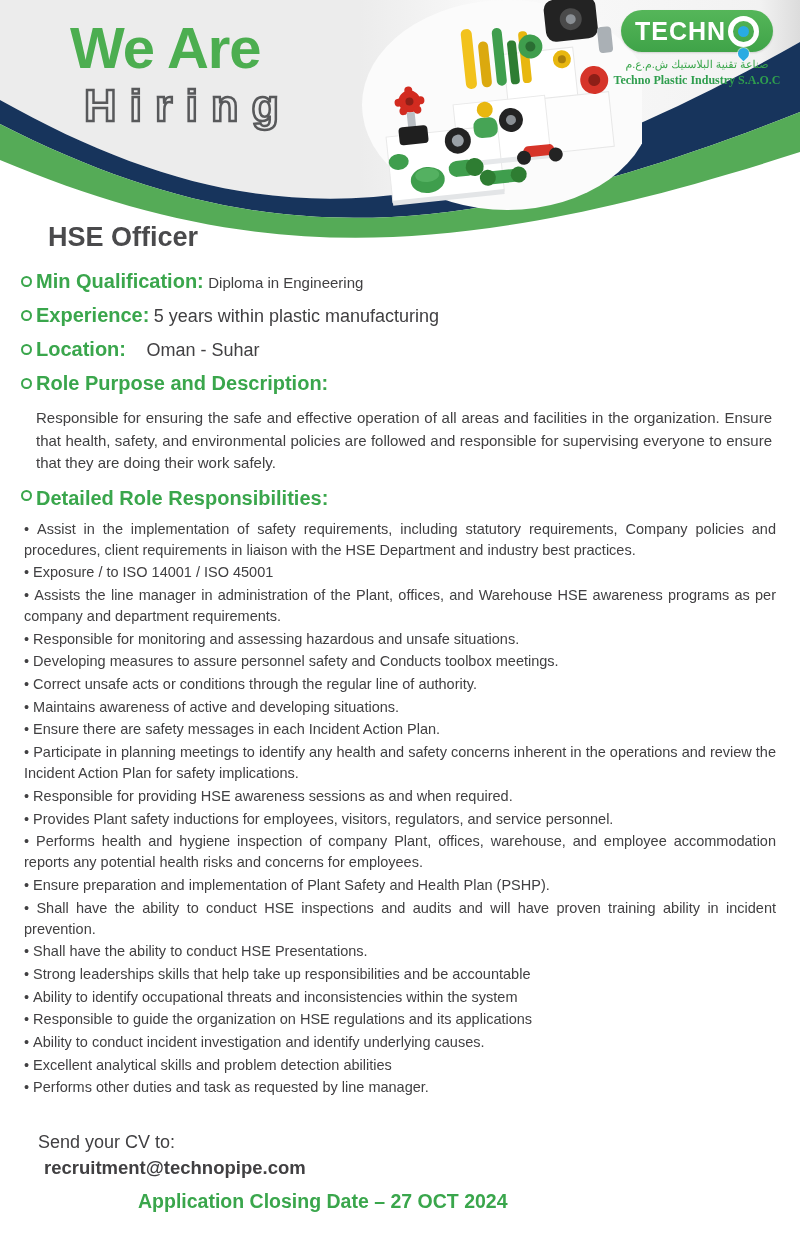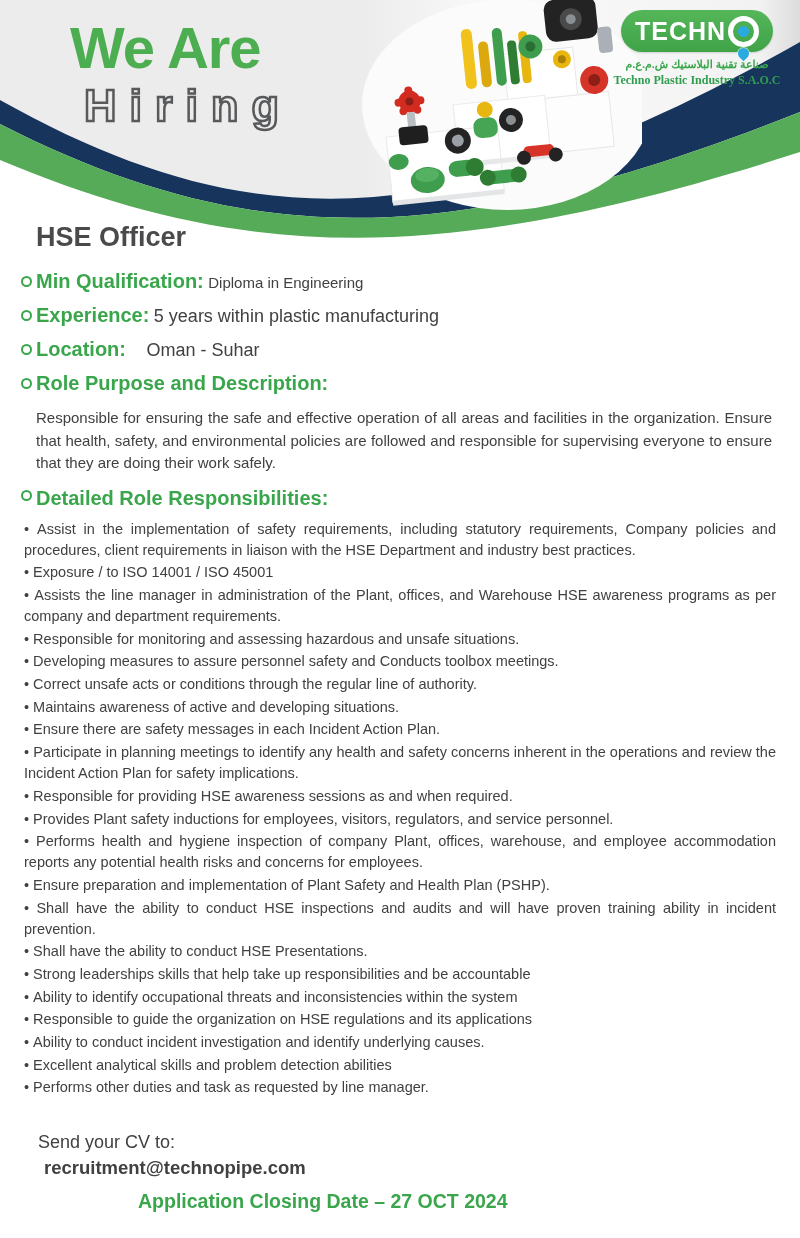--- a/index.html
+++ b/index.html
@@ -38,25 +38,25 @@
   }
   .logo-o .o-dot{
     position:absolute;left:5px;top:5px;width:11px;height:11px;border-radius:50%;
     background:#29abe2;
   }
   .logo-drop{
     position:absolute;right:24px;bottom:-7px;width:11px;height:11px;
     background:#29abe2;border-radius:50% 50% 50% 0;transform:rotate(-45deg);
     box-shadow:0 0 0 1px rgba(255,255,255,.6);
   }
-  .logo-arabic{margin-top:6px;font-size:11px;font-weight:700;color:#3aa64c;direction:rtl;}
+  .logo-arabic{margin-top:6px;font-size:11px;font-weight:400;color:#3aa64c;direction:rtl;}
   .logo-company{margin-top:2px;font-size:12px;font-weight:700;color:#2f9e4e;font-family:Liberation Serif, serif;}
   
   .content{position:absolute;top:222px;left:0;width:800px;padding:0 28px 0 36px;box-sizing:border-box;}
-  .job-title{margin:0 0 18px 0;font-size:27px;font-weight:700;color:#4a4a4c;letter-spacing:0;}
+  .job-title{margin:0 0 18px 12px;font-size:27px;font-weight:700;color:#4a4a4c;letter-spacing:0;}
   .meta-row{position:relative;margin:0 0 12px 0;line-height:21px;}
   .circle-bullet{
     position:absolute;left:-15px;top:5px;width:7px;height:7px;border:2px solid #3aa64c;border-radius:50%;
   }
   .meta-label{font-size:20px;font-weight:700;color:#3aa64c;}
   .meta-value{font-size:18px;color:#414042;}
   .meta-row.small-val .meta-value{font-size:15px;}
   .meta-row.gap-val .meta-value{margin-left:16px;}
   .role-purpose{
     margin:4px 0 10px 0;font-size:15px;line-height:1.5;color:#414042;text-align:justify;

